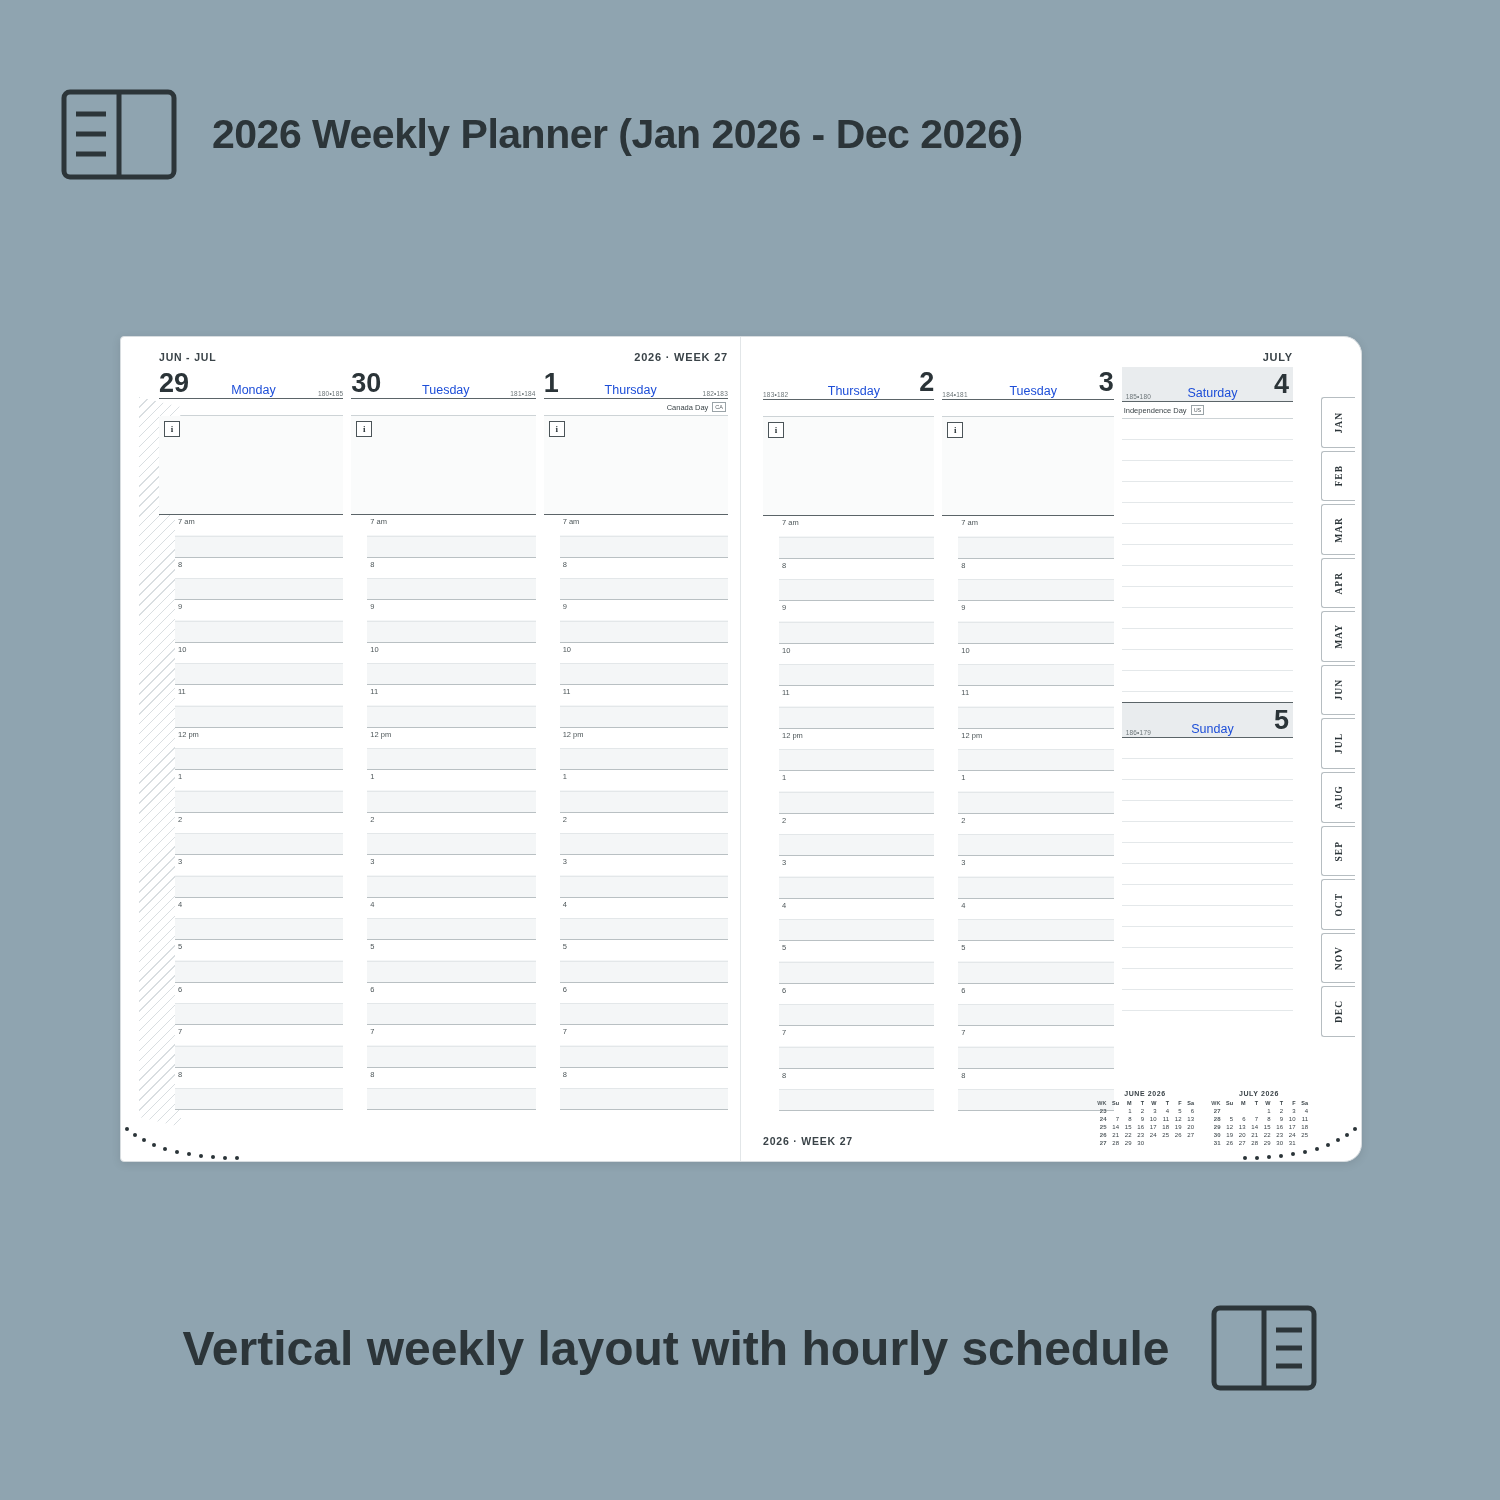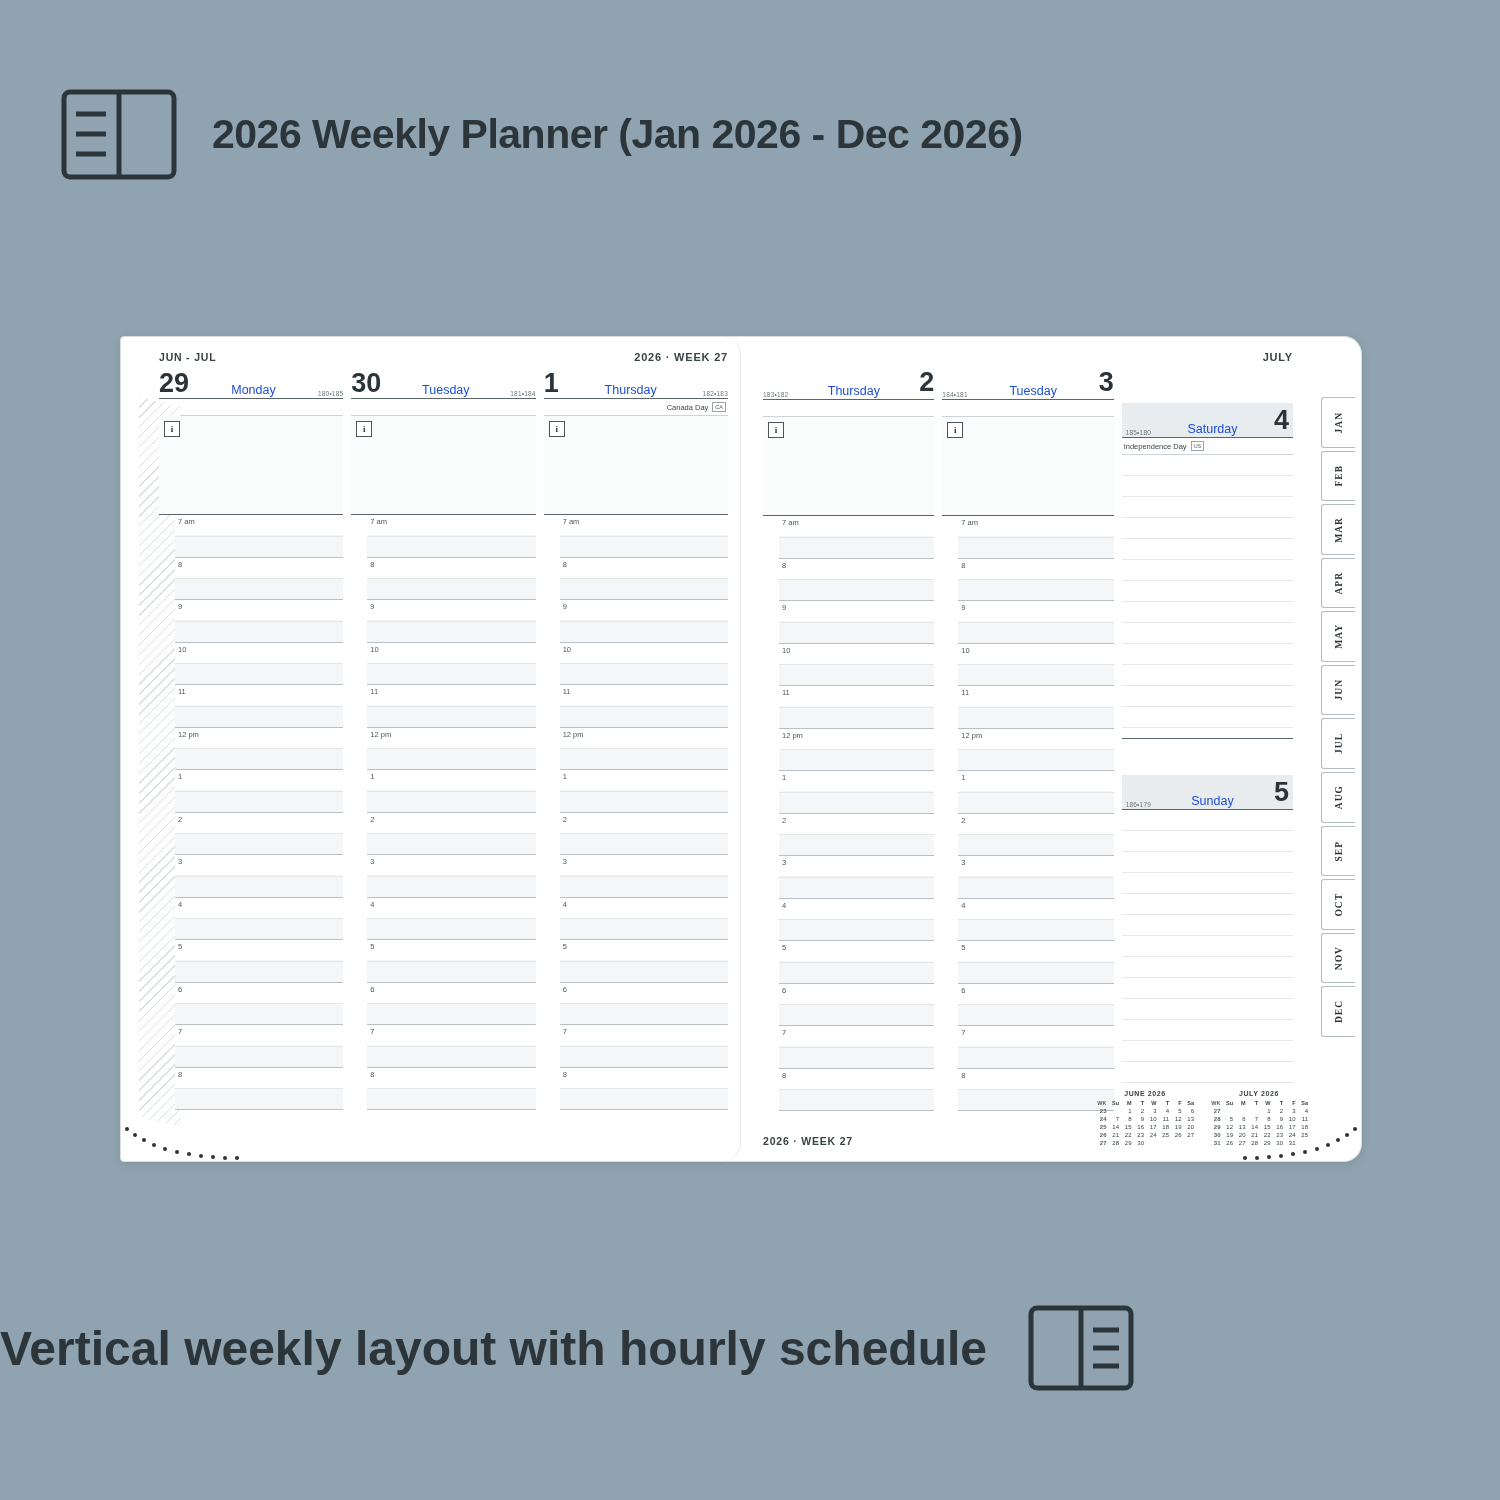--- a/index.html
+++ b/index.html
@@ -14,56 +14,56 @@
   
   .top-header{
     position:absolute;left:60px;top:82px;display:flex;align-items:center;gap:34px;
   }
   .book-icon{width:118px;height:105px;flex:none;}
   .top-title{
     font-size:41px;font-weight:600;color:#2c3539;letter-spacing:-0.5px;white-space:nowrap;
   }
   
   .bottom-bar{
-    position:absolute;left:0;top:1300px;width:1500px;display:flex;align-items:center;justify-content:flex-start;gap:40px;
+    position:absolute;left:0;top:1300px;width:1500px;display:flex;align-items:center;justify-content:center;gap:40px;
   }
   .bottom-title{font-size:48px;font-weight:600;color:#2c3539;white-space:nowrap;}
   .book-icon-sm{width:108px;height:96px;flex:none;}
 
   
   .spread{
     position:absolute;left:120px;top:336px;width:1240px;height:824px;
     background:#ffffff;
     border:1px solid #d8dde0;
     border-radius:4px 18px 18px 4px;
     box-shadow:0 2px 10px rgba(0,0,0,.10);
     display:flex;
   }
-  .page{position:relative;height:100%;box-sizing:border-box;border-radius:18px;}
+  .page{position:relative;height:100%;box-sizing:border-box;}
   .page-left{width:620px;border-right:1px solid #e2e6e8;padding:14px 12px 0 38px;}
   .page-right{width:620px;padding:14px 68px 0 22px;}
 
   
   .hatch{
     position:absolute;left:18px;top:60px;width:42px;height:730px;
     background:repeating-linear-gradient(-45deg,#ffffff 0 6px,#d9dee1 6px 7px);
     clip-path:polygon(0 0,100% 10px,100% 100%,0 calc(100% - 10px));
   }
 
   .page-head{display:flex;justify-content:space-between;align-items:flex-end;font-size:10.5px;font-weight:700;letter-spacing:.8px;color:#3a4348;margin-bottom:4px;}
   .page-head .right{font-size:11px;}
 
   .cols{display:flex;gap:8px;}
   .col{flex:1;min-width:0;}
 
   .day-head{
     display:flex;align-items:flex-end;justify-content:space-between;
     border-bottom:1px solid #5b6468;padding-bottom:1px;min-height:30px;
   }
-  .day-head.weekend{background:#e9ecee;padding:2px 4px 1px 4px;margin-top:36px;}
+  .day-head.weekend{background:#e9ecee;padding:2px 4px 1px 4px;}
   .daynum{font-size:27px;font-weight:700;line-height:.95;color:#2b3438;}
   .dayname{font-size:12.5px;font-weight:400;color:#1d4ed8;flex:1;text-align:center;}
   .pagecount{font-size:6.5px;color:#6d7679;letter-spacing:.2px;white-space:nowrap;}
   .right-num{font-size:27px;font-weight:700;color:#2b3438;}
 
   .holiday-row{display:flex;justify-content:flex-end;align-items:center;gap:4px;font-size:7.5px;color:#3c4549;border-bottom:1px solid #cdd3d6;padding:2px 2px;min-height:12px;text-align:right;}
   .holiday-row.left{justify-content:flex-start;}
   .flag{border:1px solid #9aa3a7;font-size:5.5px;padding:0 2px;line-height:8px;color:#586165;}
 
   .notes-box{height:98px;border-bottom:1px solid #5b6468;background:#fafbfb;position:relative;}

